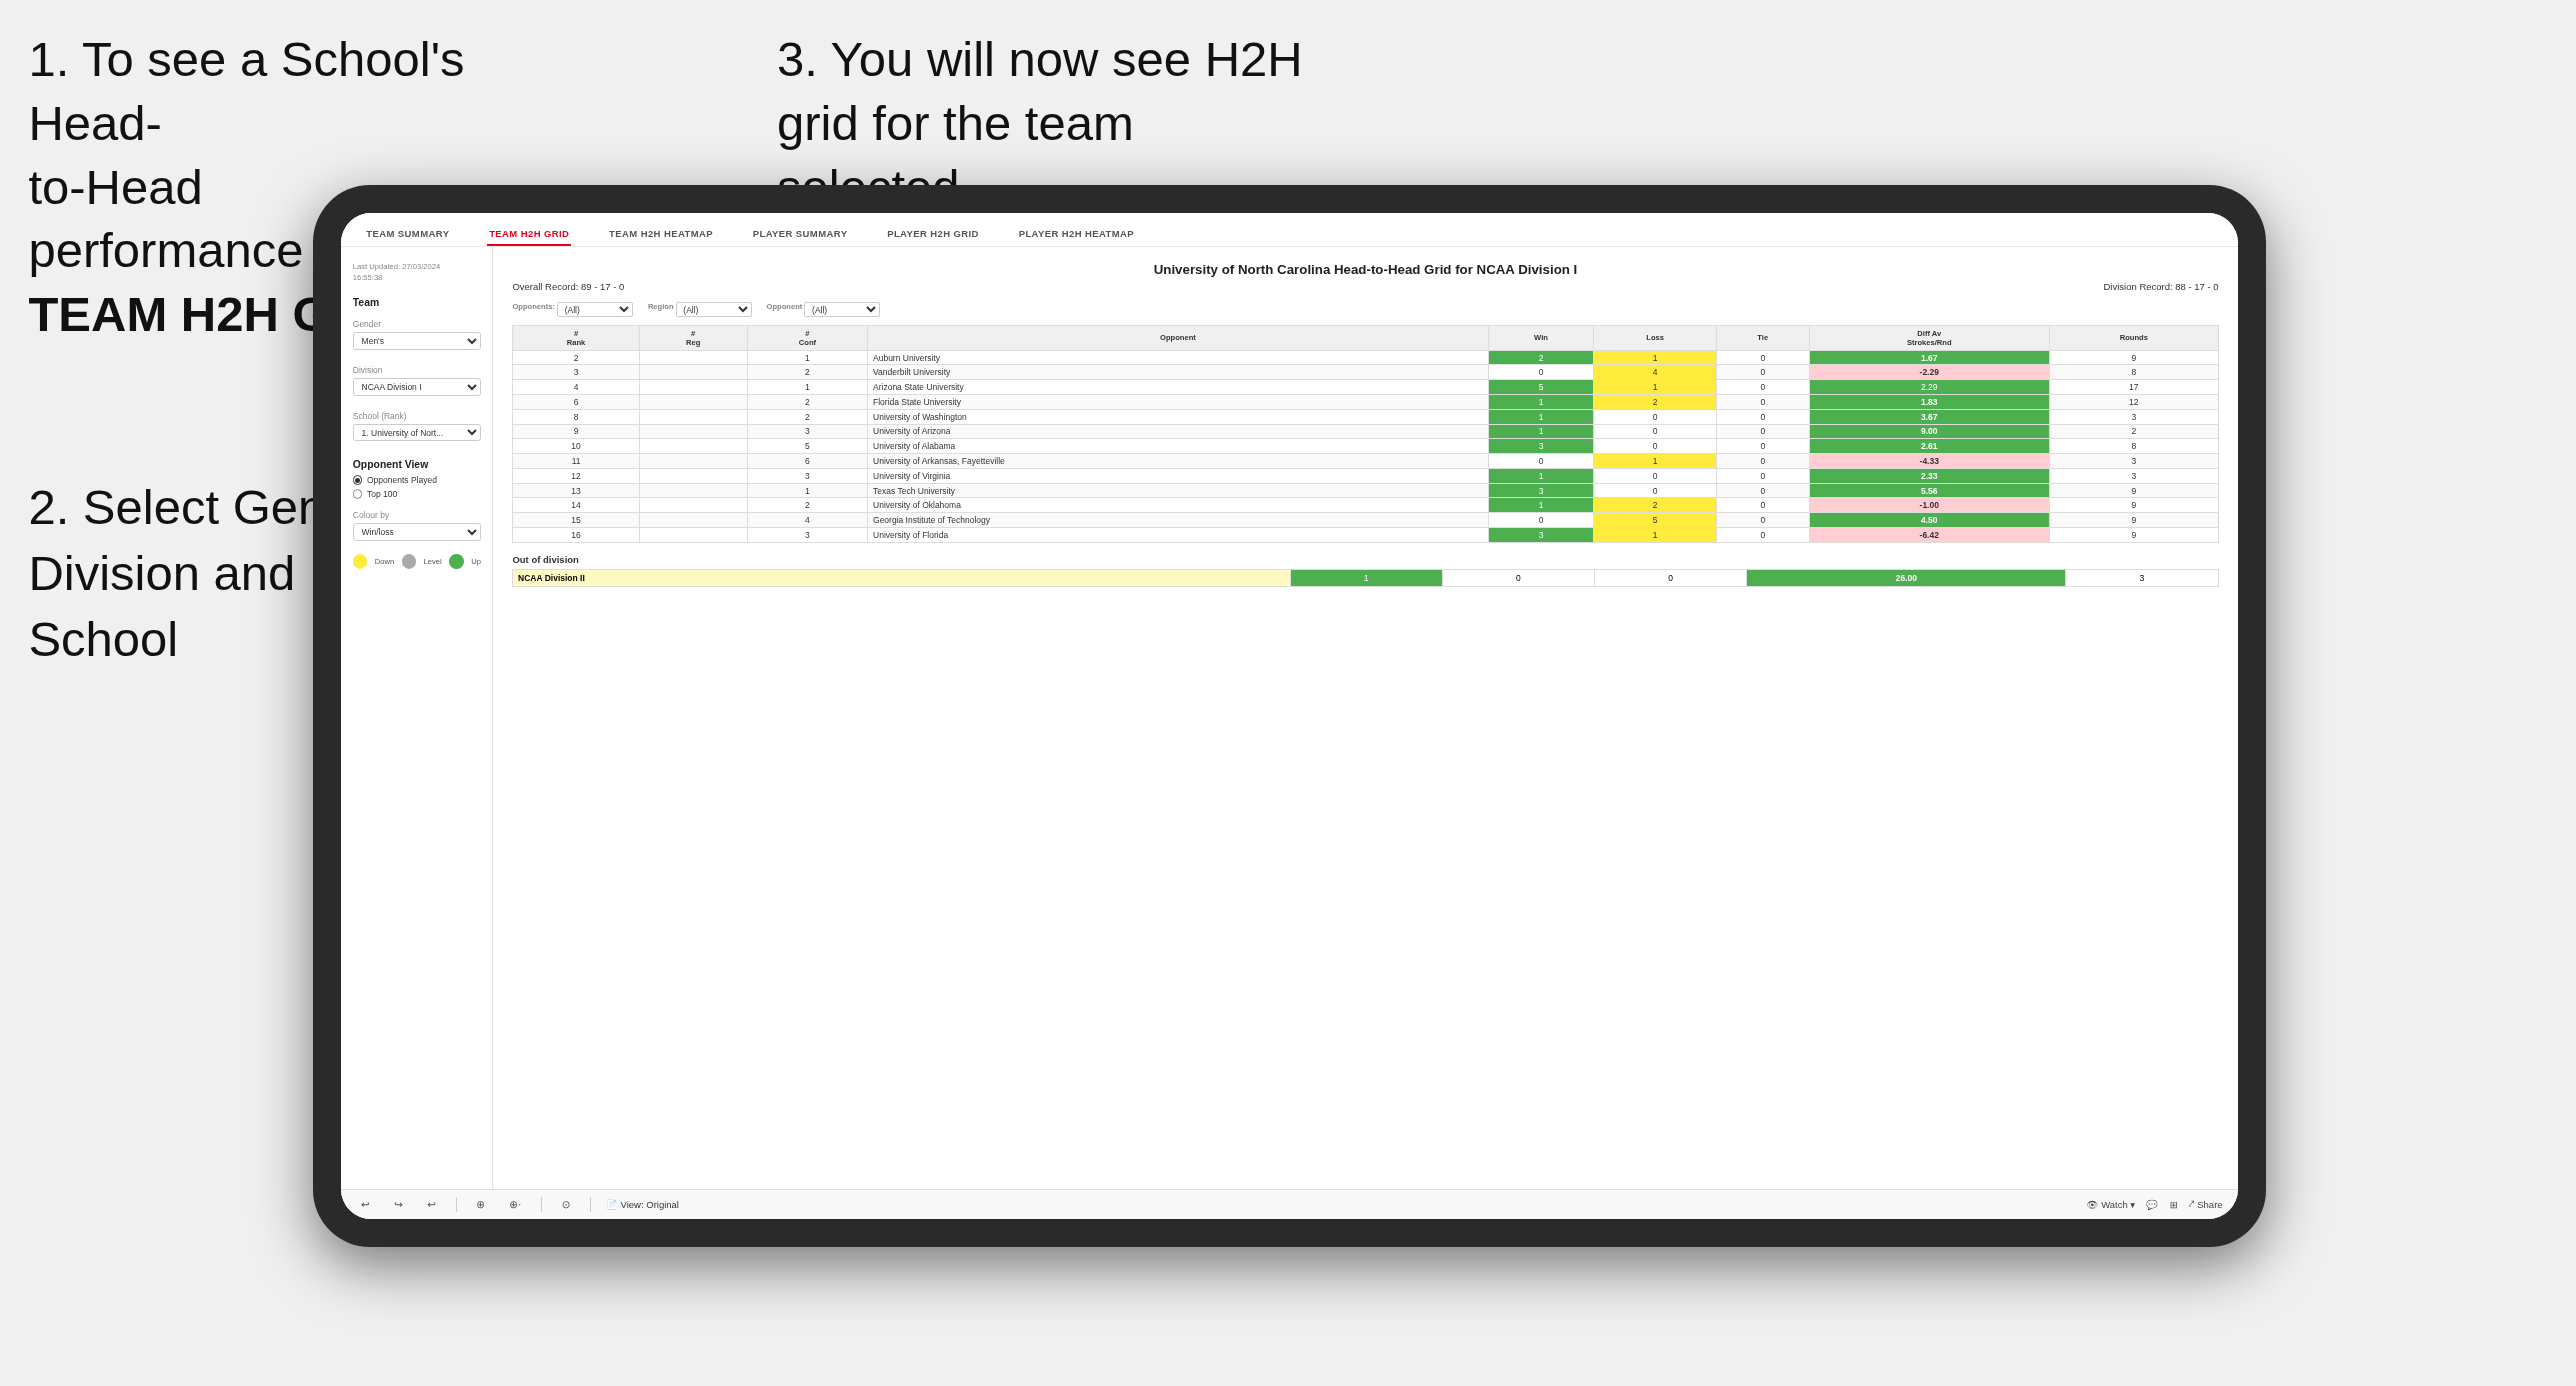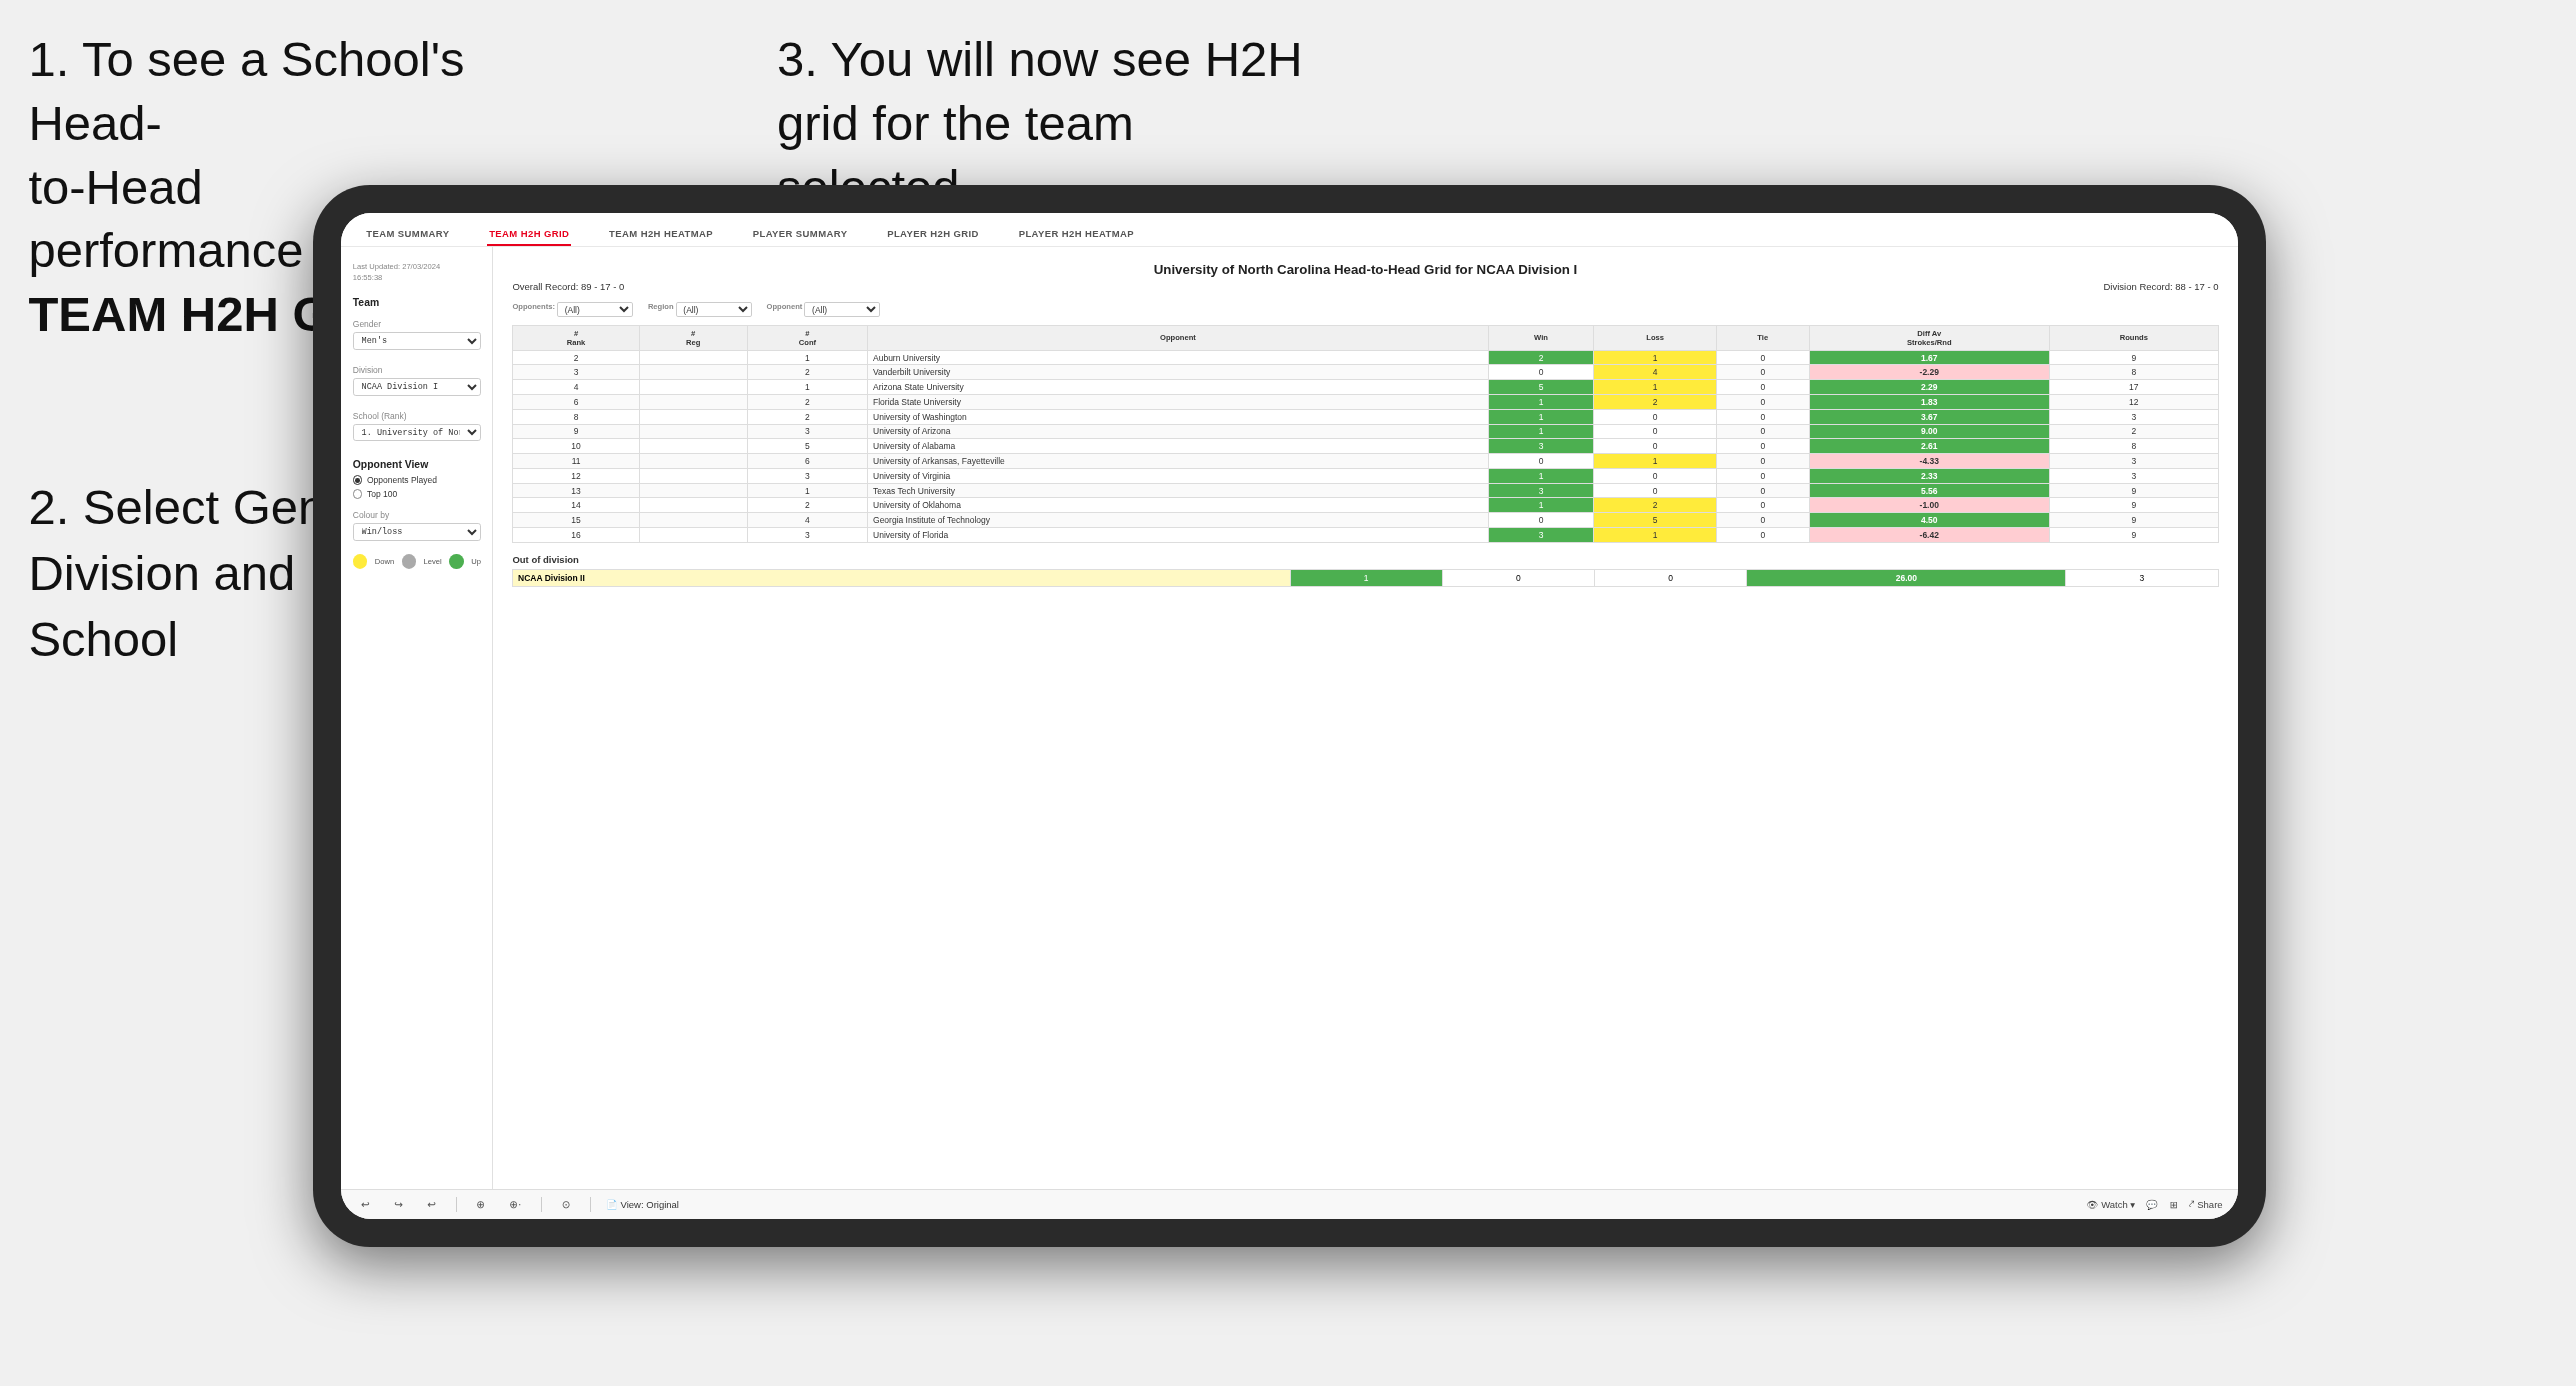--- a/index.html
+++ b/index.html
@@ -189,21 +189,20 @@
     .sidebar-label:first-child { margin-top: 0; }
     .sidebar-select {
       width: 100%;
       font-size: 8.5px;
       border: 0.9px solid #ccc;
       border-radius: 2.8px;
       padding: 1.9px 3.8px;
       color: #333;
       background: #fff;
       margin-bottom: 3.8px;
-      font-family: Liberation Mono, monospace;
     }
     .sidebar-section-title {
       font-size: 10.4px;
       font-weight: 700;
       color: #222;
       margin: 13.3px 0 5.7px 0;
     }
     .radio-group { display: flex; flex-direction: column; gap: 3.8px; }
     .radio-item { display: flex; align-items: center; gap: 4.7px; font-size: 8.5px; color: #333; }
     .radio-dot {
@@ -532,21 +531,21 @@
       <td>8</td>
     </tr>
               <tr>
       <td>4</td>
       <td></td>
       <td>1</td>
       <td class="left">Arizona State University</td>
       <td style="background:#4caf50;color:#fff">5</td>
       <td style="background:#ffeb3b">1</td>
       <td>0</td>
-      <td style="background:#4caf50;color:#fff;font-weight:700">2.29</td>
+      <td style="background:#4caf50;color:#fff;font-weight:400">2.29</td>
       <td>17</td>
     </tr>
               <tr>
       <td>6</td>
       <td></td>
       <td>2</td>
       <td class="left">Florida State University</td>
       <td style="background:#4caf50;color:#fff">1</td>
       <td style="background:#ffeb3b">2</td>
       <td>0</td>

